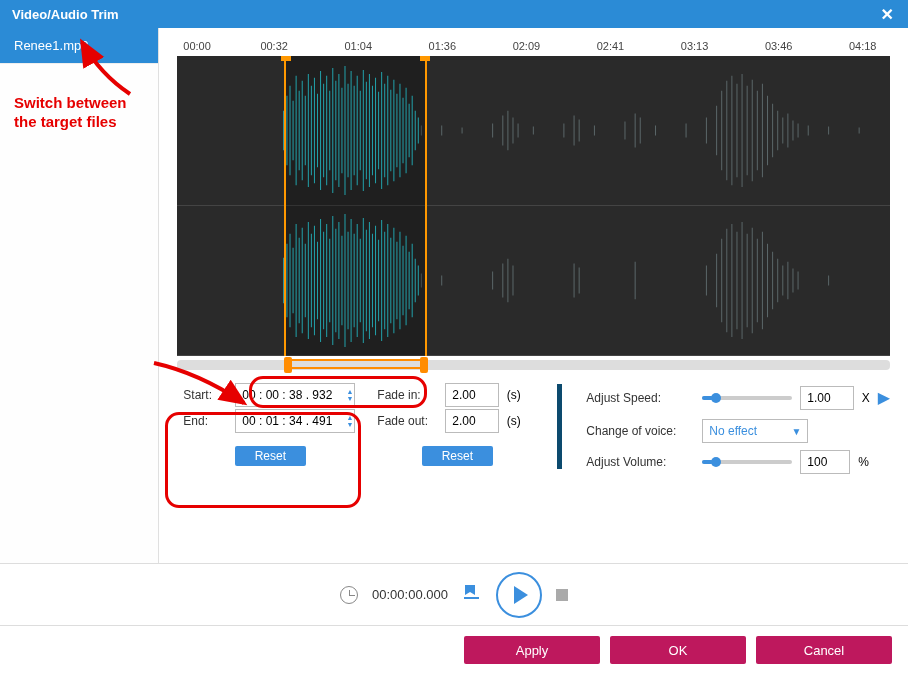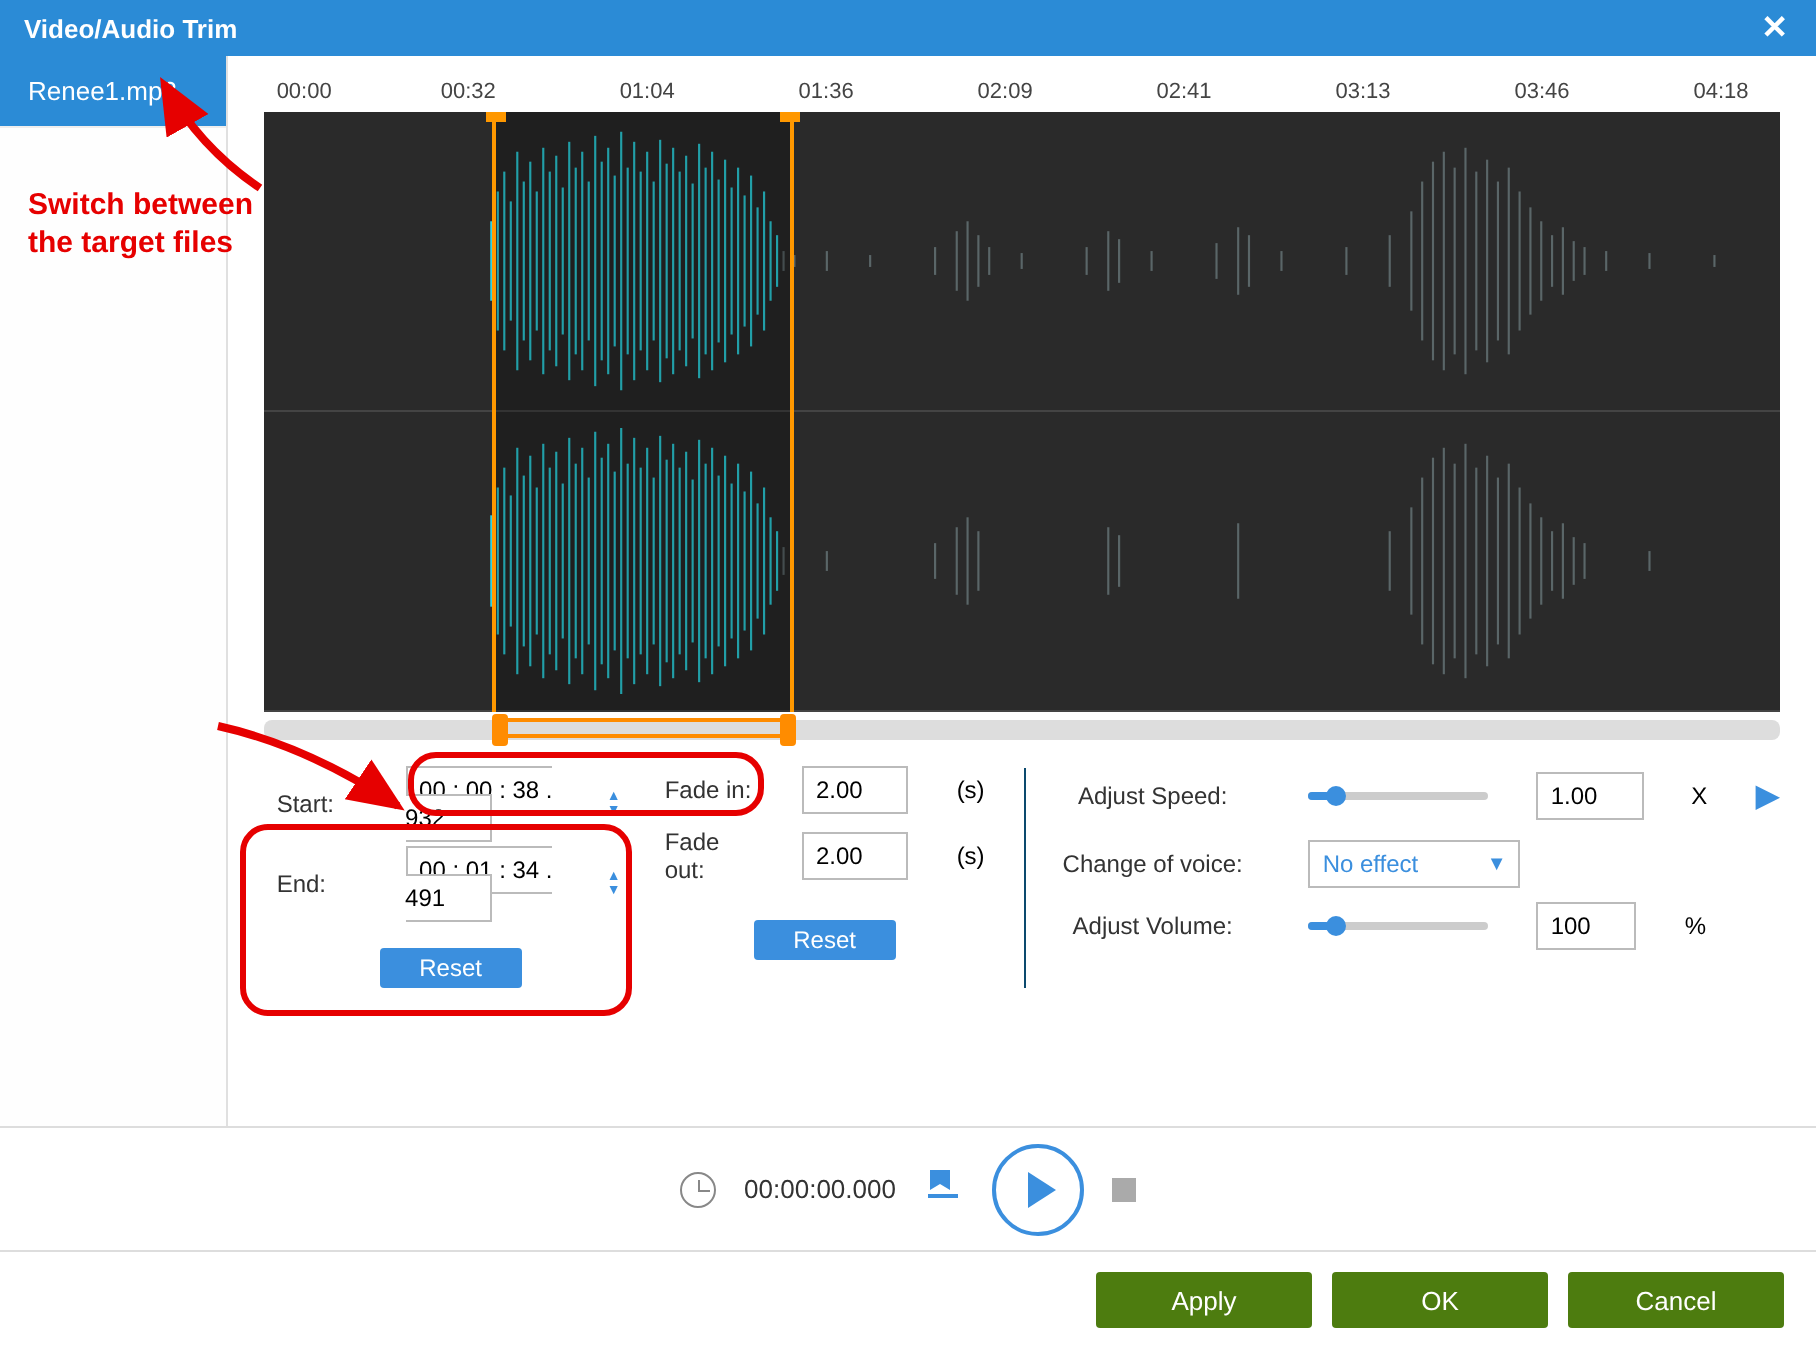--- a/index.html
+++ b/index.html
@@ -21,21 +21,21 @@
 .duration-row { font-size: 12px; padding: 6px 0 2px 0; color: #333; display: flex; gap: 12px; }
 .duration-row .lbl { margin-left: 240px; }
 .slider-bar { height: 10px; background: #ddd; border-radius: 4px; position: relative; margin: 4px 0 14px 0; }
 .slider-sel { position: absolute; height: 10px; border-top: 2px solid #ff8c00; border-bottom: 2px solid #ff8c00; top: -1px; }
 .slider-h { position: absolute; width: 8px; height: 16px; background: #ff8c00; border-radius: 2px; top: -3px; cursor: ew-resize; }
 .controls { display: flex; gap: 20px; font-size: 12px; }
 .col { display: flex; flex-direction: column; gap: 12px; }
 .cola { width: 180px; padding: 4px 0 0 6px; }
 .colb { width: 160px; padding: 4px 0 0 0; }
 .colc { flex: 1; padding: 4px 0 0 0; }
-.row { display: flex; align-items: center; gap: 24px; }
+.row { display: flex; align-items: center; gap: 8px; }
 .lbl2 { width: 44px; color: #333; }
 .lbl3 { width: 60px; color: #333; }
 .lbl4 { width: 108px; color: #333; }
 .inp { border: 1px solid #bbb; padding: 4px 22px 4px 6px; font-size: 12px; width: 110px; position: relative; background: #fff; }
 .inp.sm { width: 52px; }
 .spinner { position: absolute; right: 2px; top: 50%; transform: translateY(-50%); display: flex; flex-direction: column; }
 .spinner span { font-size: 7px; color: #3b8fde; line-height: 7px; cursor: pointer; }
 .inp-wrap { position: relative; display: inline-block; }
 .btn-reset { background: #3b8fde; color: #fff; border: none; padding: 3px 20px; font-size: 12px; border-radius: 2px; cursor: pointer; margin-top: 6px; }
 .hslider { width: 90px; height: 4px; background: #ccc; position: relative; border-radius: 2px; }
@@ -46,21 +46,21 @@
 .play-icon-sm { color: #3b8fde; font-size: 16px; cursor: pointer; }
 .player-bar { height: 62px; display: flex; align-items: center; justify-content: center; gap: 14px; border-bottom: 1px solid #ddd; }
 .clock-ic { width: 18px; height: 18px; border: 1.5px solid #888; border-radius: 50%; position: relative; }
 .clock-ic::after { content: ''; position: absolute; width: 5px; height: 5px; border-left: 1.5px solid #888; border-bottom: 1.5px solid #888; top: 3px; left: 8px; }
 .timecode { font-size: 13px; color: #333; }
 .marker-ic { color: #3b8fde; font-size: 18px; cursor: pointer; position: relative; }
 .play-btn { width: 46px; height: 46px; border: 2px solid #3b8fde; border-radius: 50%; display: flex; align-items: center; justify-content: center; cursor: pointer; }
 .play-btn .tri { width: 0; height: 0; border-left: 14px solid #3b8fde; border-top: 9px solid transparent; border-bottom: 9px solid transparent; margin-left: 4px; }
 .stop-ic { width: 12px; height: 12px; background: #aaa; cursor: pointer; }
 .footer { height: 48px; display: flex; align-items: center; justify-content: flex-end; gap: 10px; padding: 0 16px; }
-.btn-main { background: #4d7c0f; color: #fff; border: none; width: 108px; height: 28px; font-size: 13px; border-radius: 2px; cursor: pointer; text-align: center; }
+.btn-main { background: #be185d; color: #fff; border: none; width: 136px; height: 28px; font-size: 13px; border-radius: 2px; cursor: pointer; text-align: center; }
 
 .anno { position: absolute; color: #e60000; font-weight: bold; font-size: 15px; line-height: 1.25; font-family: Arial, sans-serif; z-index: 50; pointer-events: none; }
 .arrow-svg { position: absolute; z-index: 49; pointer-events: none; }
 .redbox { position: absolute; border: 3px solid #e60000; border-radius: 14px; z-index: 48; pointer-events: none; }
 .waveform-svg { position: absolute; top: 0; left: 0; width: 100%; height: 100%; }
 </style>
 </head>
 <body>
 
 <div class="titlebar">
@@ -337,21 +337,21 @@
         <div class="row">
           <span class="lbl3">Fade out:</span>
           <span class="inp-wrap">
             <span class="inp sm">2.00</span>
           </span>
           <span>(s)</span>
         </div>
         <div style="text-align:center;"><button class="btn-reset">Reset</button></div>
       </div>
 
-      <div class="col colc" style="border-left:1px solid #0c4a6e; padding-left:9px;text-align:center;">
+      <div class="col colc" style="border-left:5px solid #0c4a6e; padding-left:24px;">
         <div class="row">
           <span class="lbl4">Adjust Speed:</span>
           <div class="hslider">
               <div class="fill" style="width:12%;"></div>
               <div class="knob" style="left:10%;"></div>
             </div>
           <span class="inp-wrap"><span class="inp sm">1.00</span></span>
           <span>X</span>
           <span class="play-icon-sm">▶</span>
         </div>

